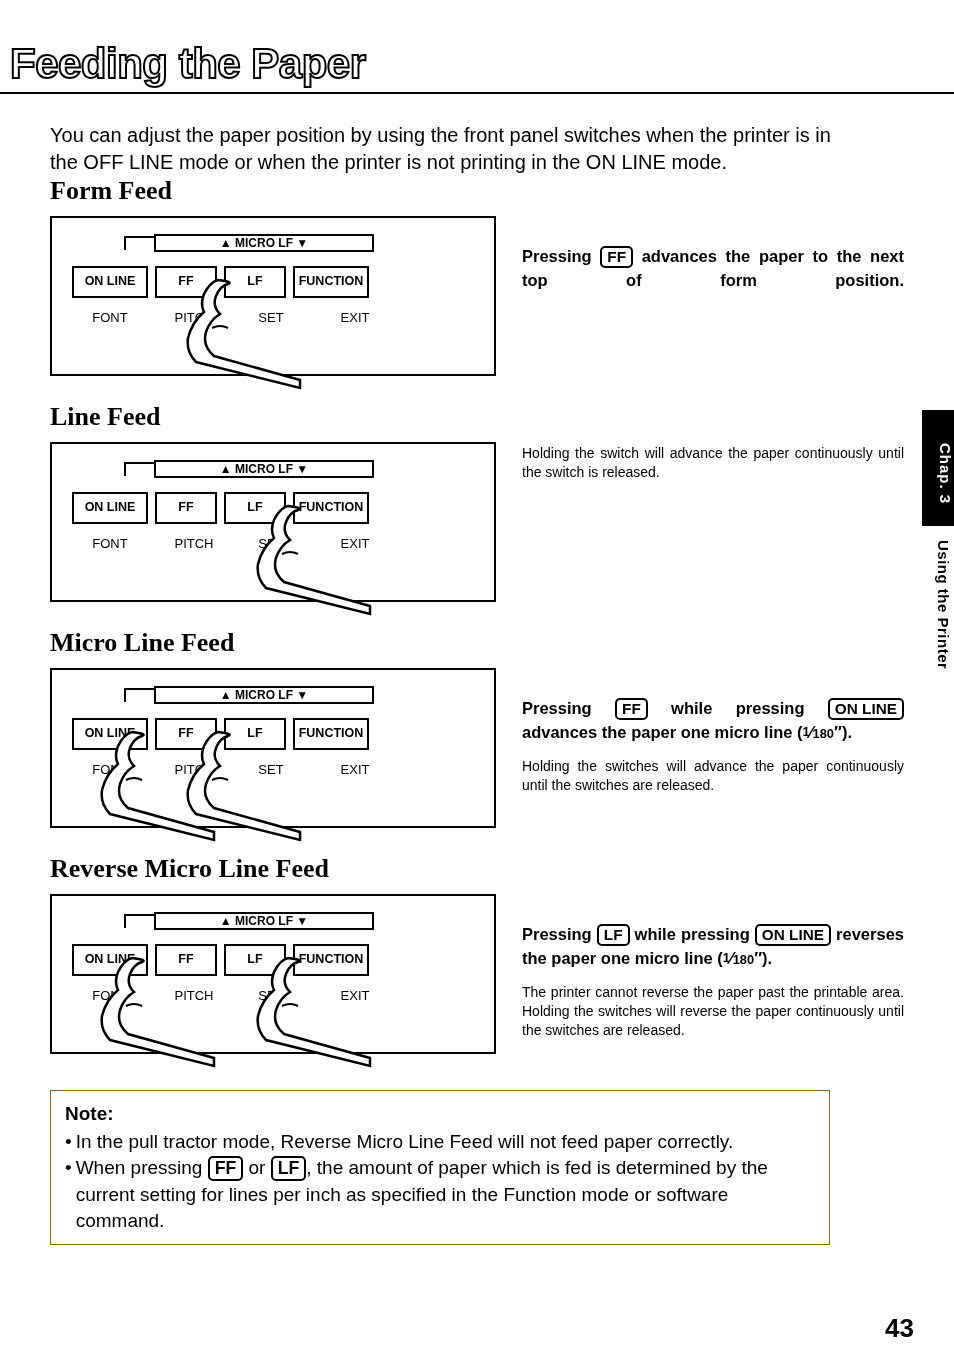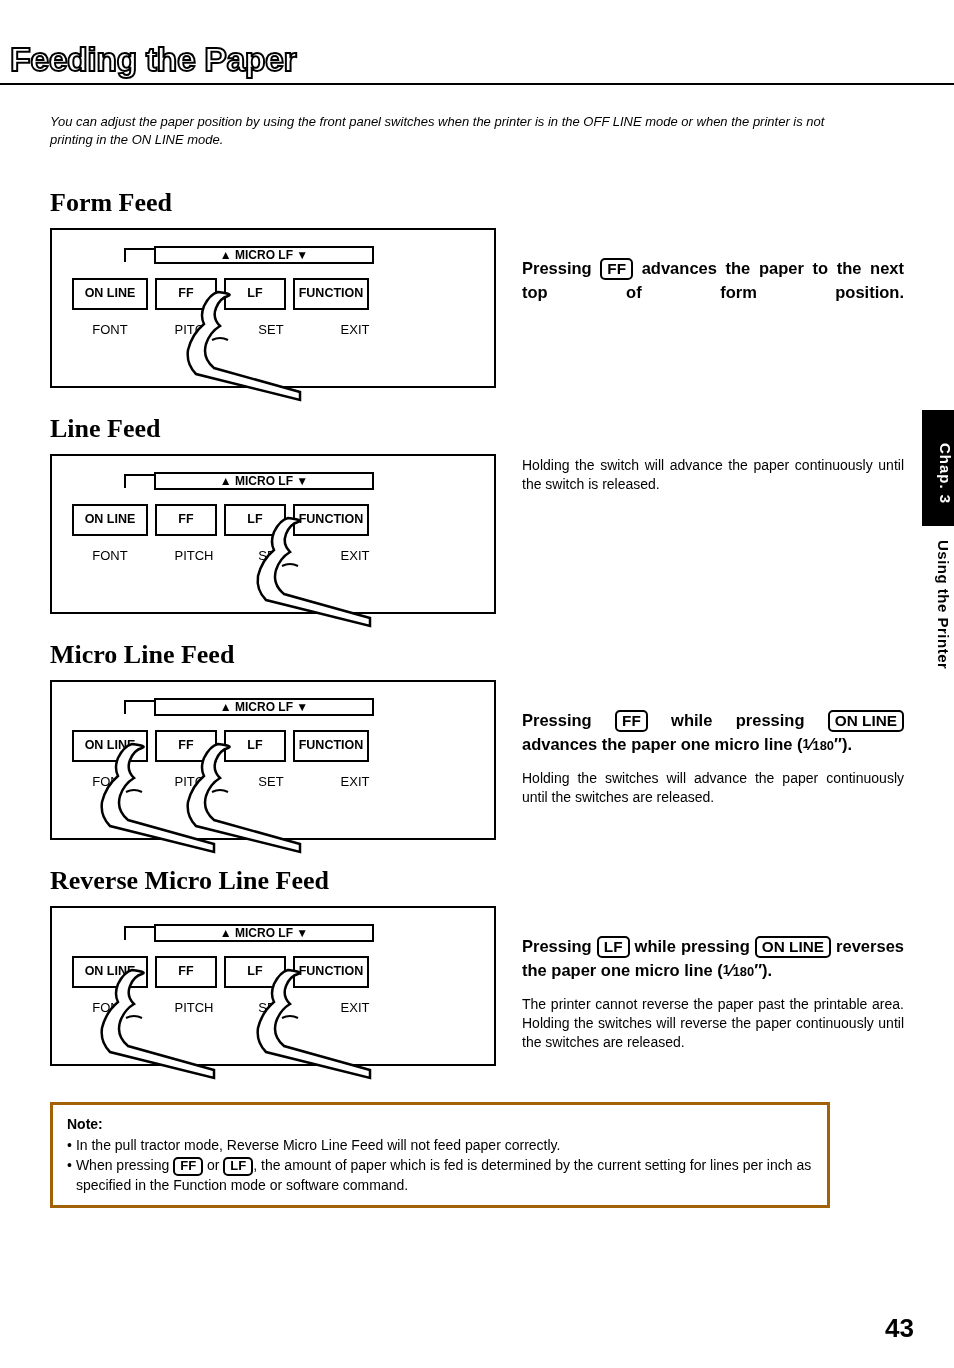--- a/index.html
+++ b/index.html
@@ -6,42 +6,40 @@
   body {
     font-family: Arial, Helvetica, sans-serif;
     width: 954px;
     height: 1368px;
     background: #fff;
     color: #000;
     position: relative;
     padding: 40px 50px 20px 50px;
   }
   .page-title {
-    font-size: 34px;
+    font-size: 42px;
     font-weight: bold;
     letter-spacing: -0.5px;
     -webkit-text-stroke: 2px #000;
     -webkit-text-fill-color: #fff;
     color: #fff;
     margin-bottom: 4px;
     margin-left: -40px;
   }
   .title-rule {
     border: none;
     border-top: 2px solid #000;
     margin-left: -50px;
     margin-right: -50px;
     margin-bottom: 28px;
   }
   .intro {
-    font-size: 13px;
+    font-size: 20px;
     line-height: 1.35;
-    margin-bottom: 40px;
     max-width: 790px;
-    font-style: italic;
   }
   .section {
     margin-bottom: 26px;
     display: flex;
     gap: 26px;
   }
   .section-heading {
     font-size: 26px;
     font-weight: bold;
     margin-bottom: 10px;
@@ -132,24 +130,24 @@
     border-radius: 5px;
     padding: 0 5px;
     font-weight: bold;
     font-size: 0.93em;
     line-height: 1.15;
     vertical-align: baseline;
   }
   .frac-num { font-size: 0.78em; vertical-align: 2px; }
   .frac-den { font-size: 0.78em; }
   .note-box {
-    border: 3px solid #a16207;
+    border: 1px solid #a16207;
     padding: 10px 14px;
     margin-top: 36px;
-    font-size: 14px;
+    font-size: 19px;
     line-height: 1.38;
     max-width: 780px;
   }
   .note-box .note-title { font-weight: bold; margin-bottom: 2px; }
   .bullet { display: flex; gap: 4px; }
   .bullet::before { content: "•"; }
   .page-number {
     position: absolute;
     right: 40px;
     bottom: 24px;

